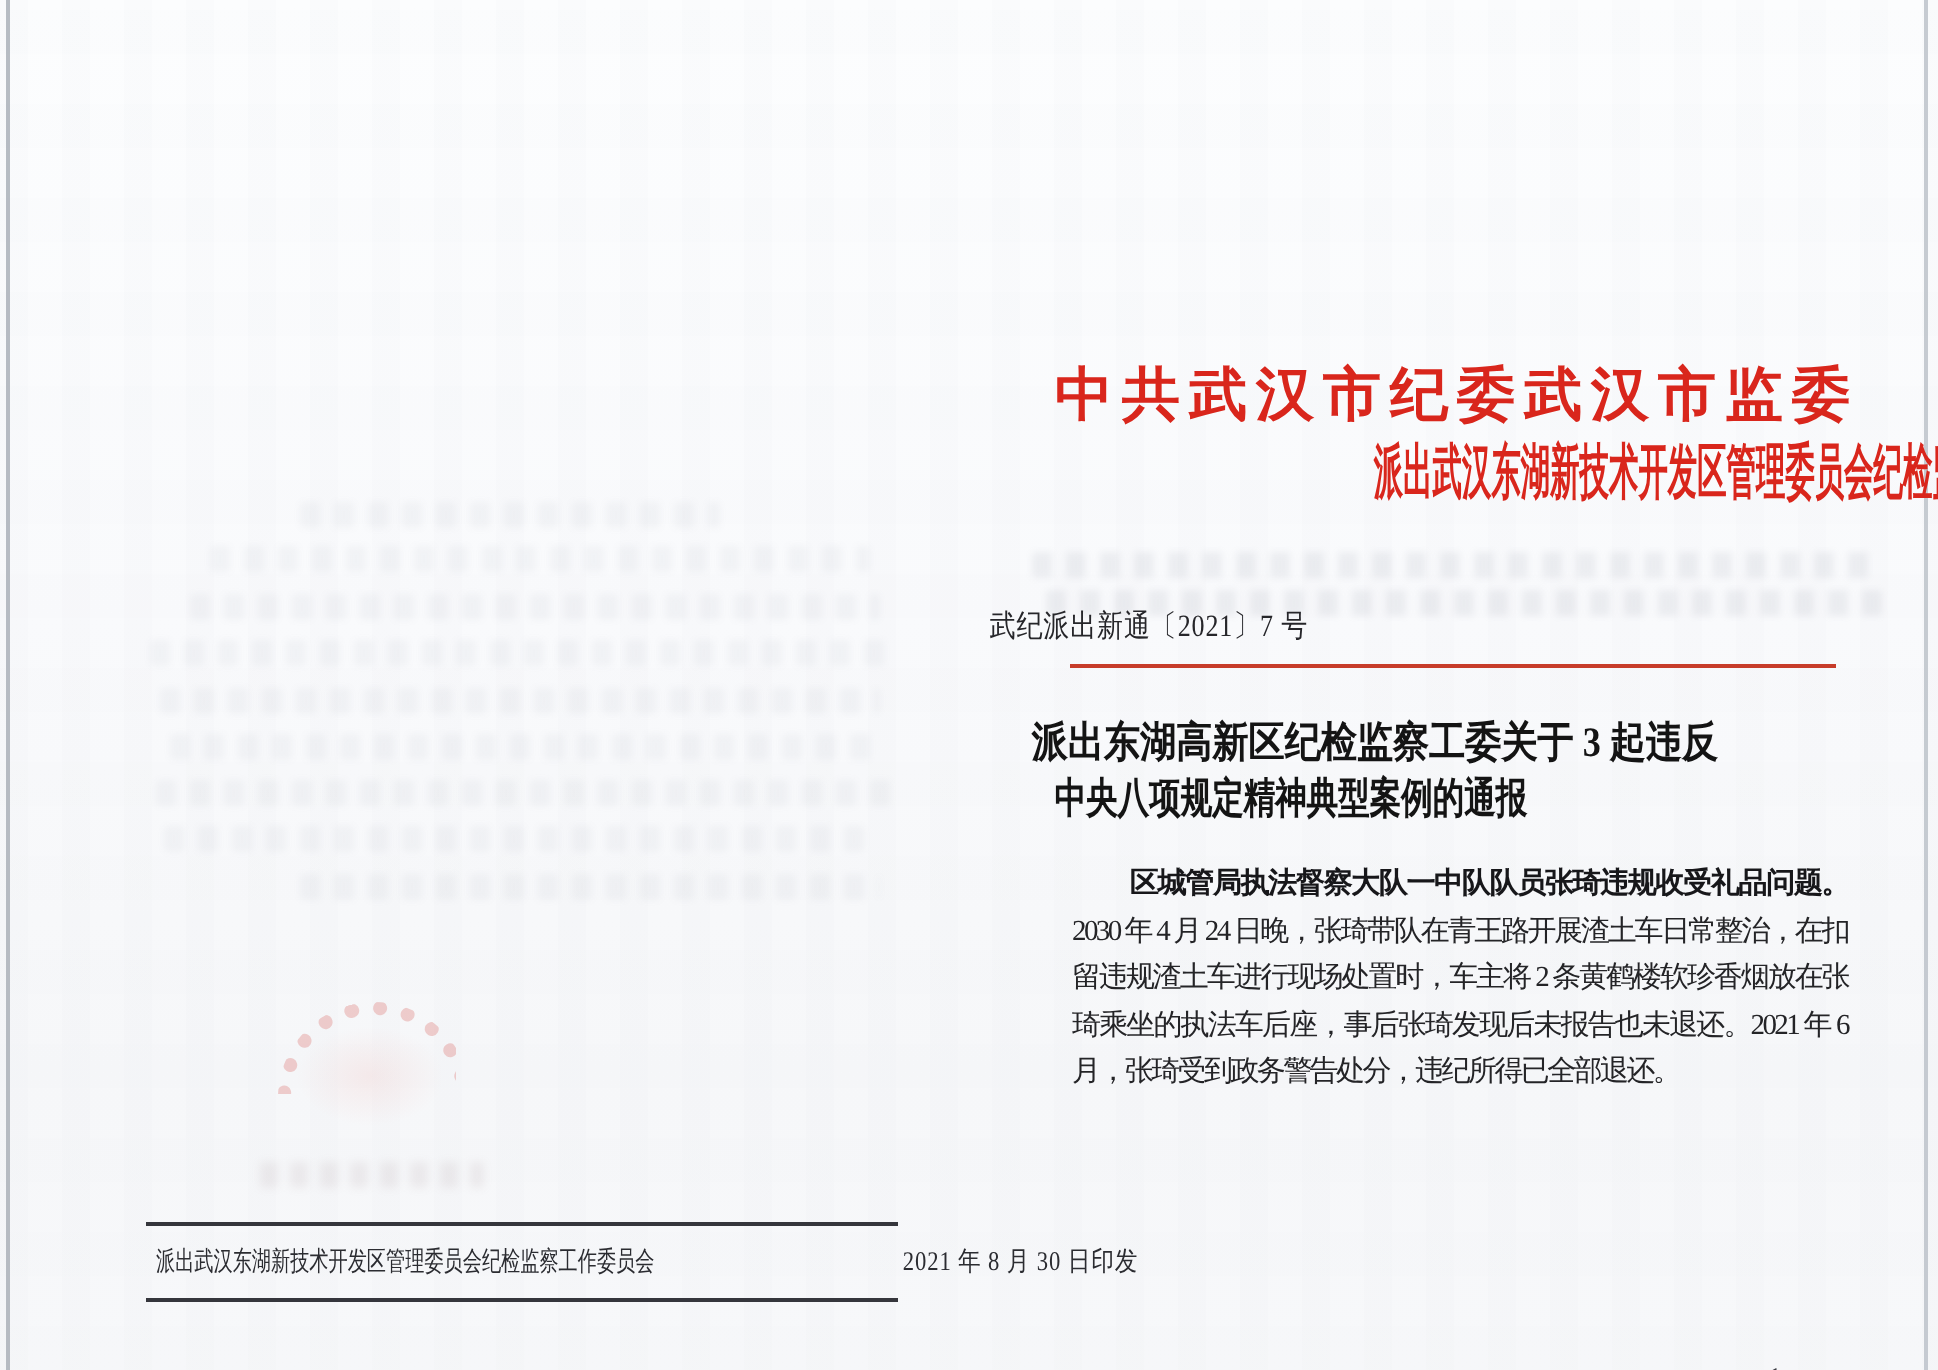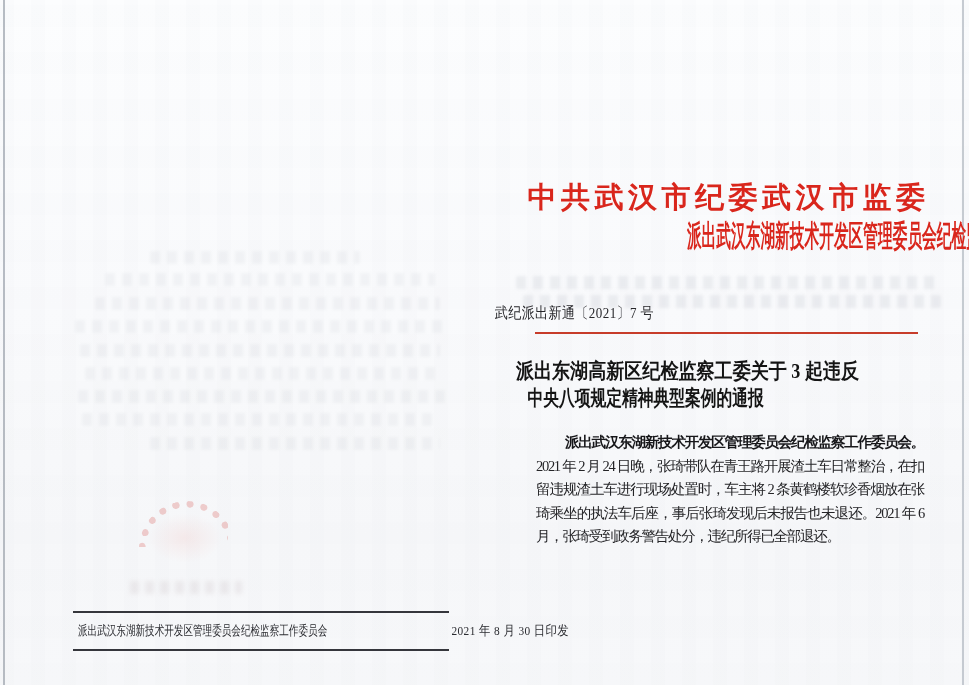--- a/index.html
+++ b/index.html
@@ -136,18 +136,18 @@
     </div>
 
     <div class="redrule"></div>
 
     <div class="doc-title">
       <span class="t1">派出东湖高新区纪检监察工委关于 3 起违反</span><br>
       <span class="t2">中央八项规定精神典型案例的通报</span>
     </div>
 
     <div class="doc-body">
-      <p><b>派出武汉东湖新技术开发区管理委员会纪检监察工作委员会。</b><span>2021 年 2 月 24 日晚，张琦带队在青王路开展渣土车日常整治，在扣留违规渣土车进行现场处置时，车主将 2 条黄鹤楼软珍香烟放在张琦乘坐的执法车后座，事后张琦发现后未报告也未退还。2021 年 6 月，张琦受到政务警告处分，违纪所得已全部退还。</span></p>
+      <p><b>区城管局执法督察大队一中队队员张琦违规收受礼品问题。</b><span>2030 年 4 月 24 日晚，张琦带队在青王路开展渣土车日常整治，在扣留违规渣土车进行现场处置时，车主将 2 条黄鹤楼软珍香烟放在张琦乘坐的执法车后座，事后张琦发现后未报告也未退还。2021 年 6 月，张琦受到政务警告处分，违纪所得已全部退还。</span></p>
     </div>
 
     <div class="pageno">— 1 —</div>
   </div>
 </div>
 
 </body></html>

